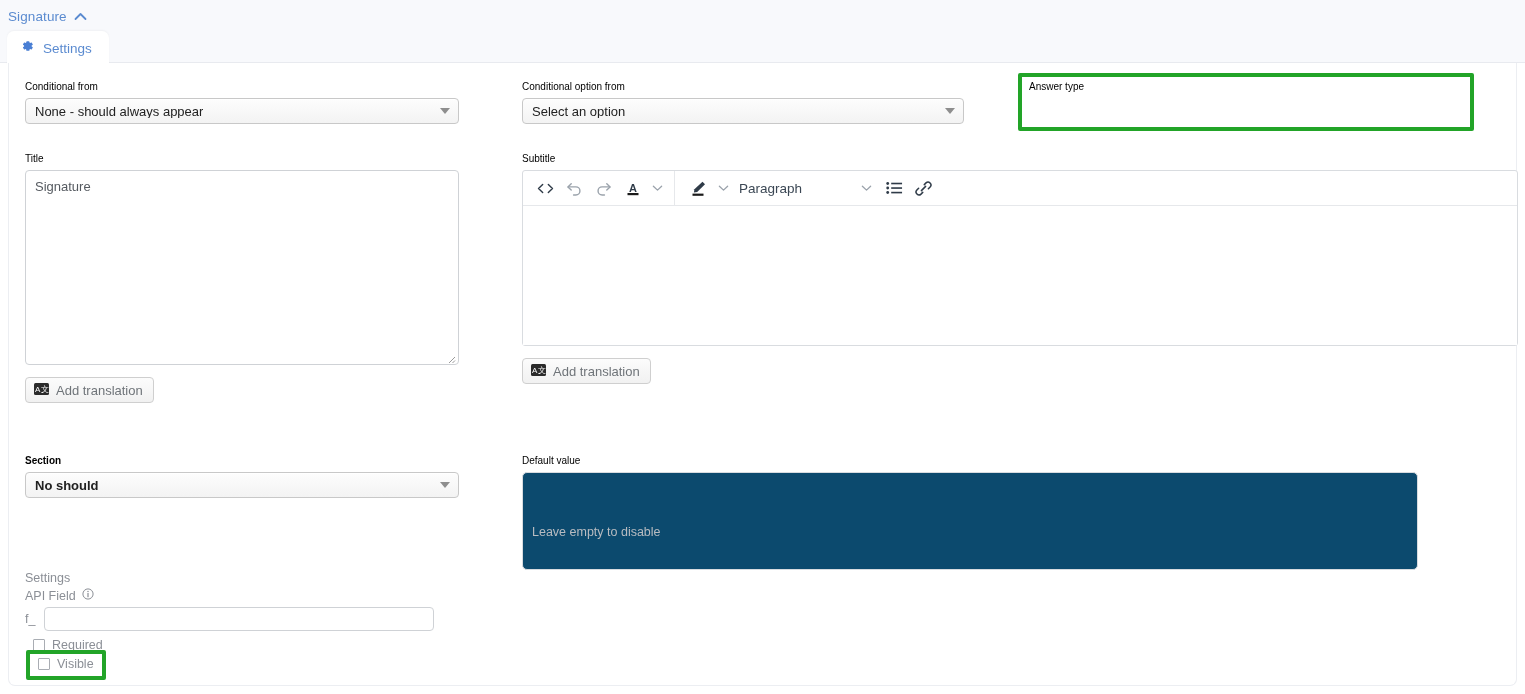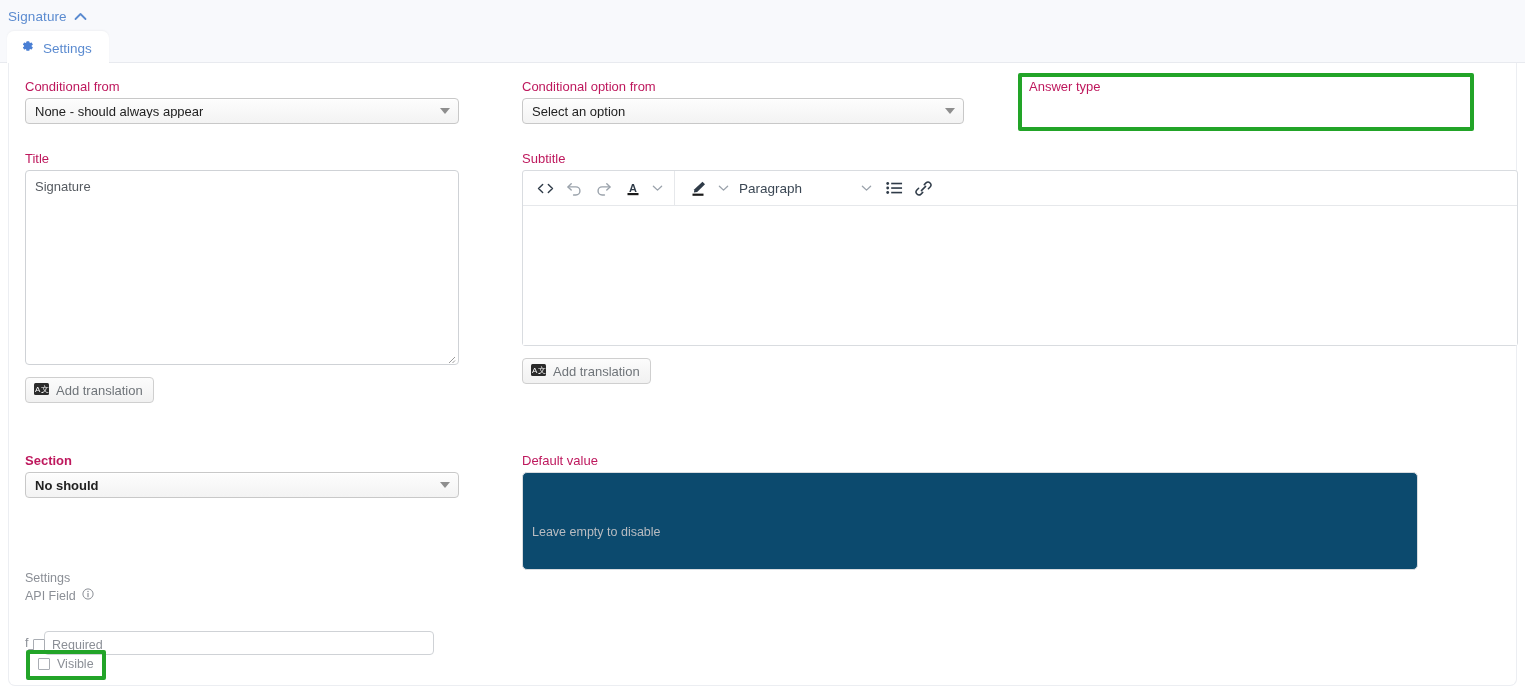--- a/index.html
+++ b/index.html
@@ -48,21 +48,21 @@
     position: absolute; left: 8px; top: 63px;
     width: 1509px; height: 623px;
     background: #ffffff;
     border: 1px solid #eceef2;
     border-top: none;
     border-radius: 0 0 7px 7px;
   }
 
   
   .field-label {
-    font-size: 13px; color: #be185d;
+    font-size: 10px; color: #000000;
     line-height: 15px; margin-bottom: 4px;
     white-space: nowrap;
   }
 
   .select {
     position: relative;
     height: 26px;
     background: linear-gradient(#fdfdfd, #f3f3f3);
     border: 1px solid #c8c8c8;
     border-radius: 4px;
@@ -176,21 +176,21 @@
     font-size: 12.5px; color: #8b8f96;
   }
   .api-label {
     position: absolute; left: 16px; top: 525px;
     display: flex; align-items: center; gap: 6px;
     font-size: 12.5px; color: #8b8f96;
   }
   .info-icon { display: block; }
 
   .api-row {
-    position: absolute; left: 16px; top: 568px;
+    position: absolute; left: 16px; top: 544px;
     display: flex; align-items: center; gap: 9px;
   }
   .api-prefix { font-size: 12.5px; color: #8b8f96; }
   .api-input {
     width: 390px; height: 24px;
     border: 1px solid #cfd2d6;
     border-radius: 4px;
     background: #fff;
     font-family: "Liberation Sans", sans-serif;
     font-size: 13px; color: #333;

